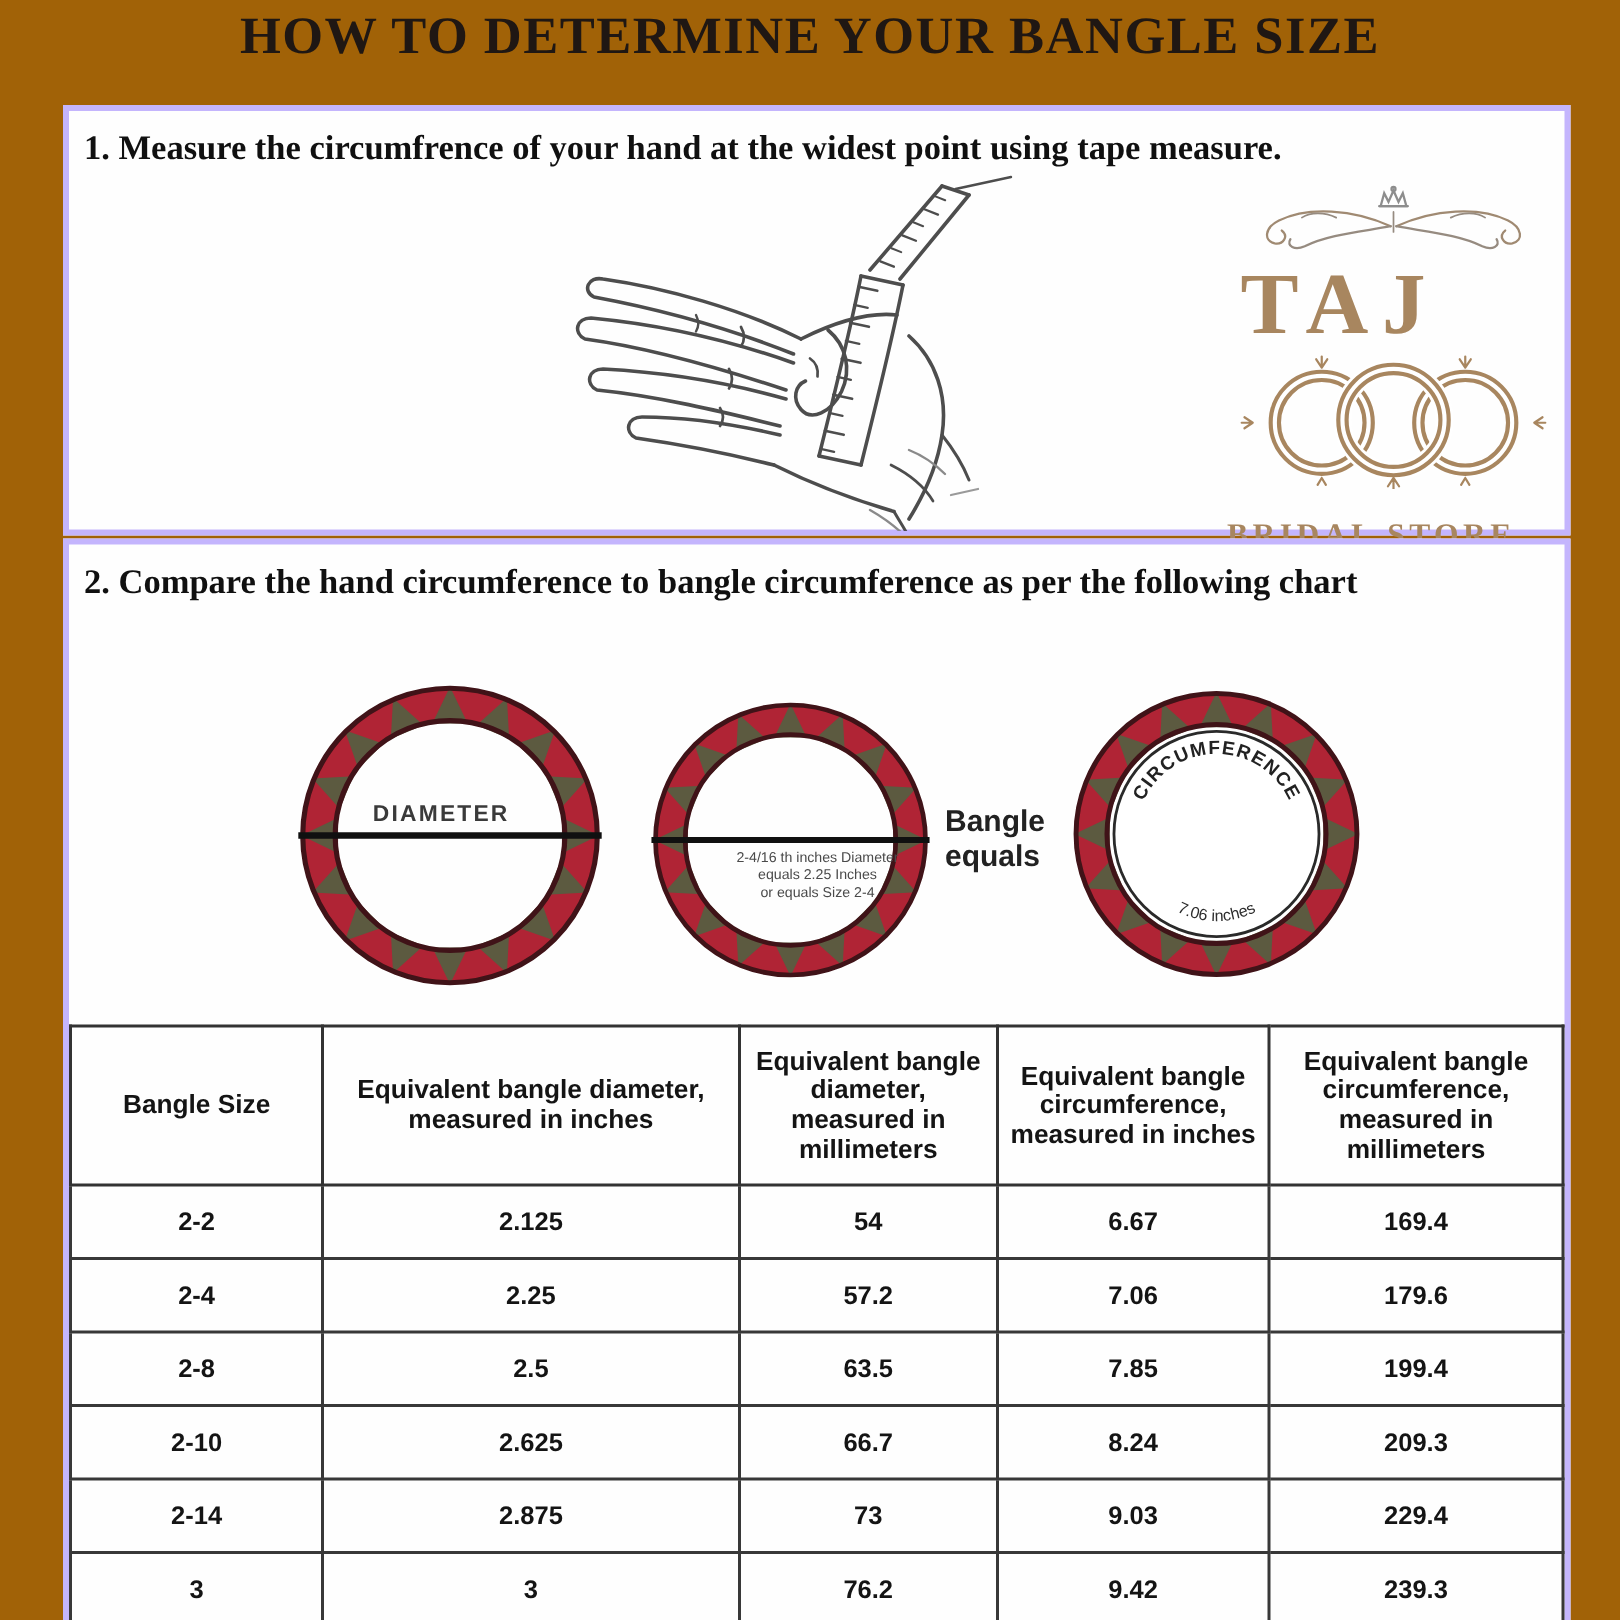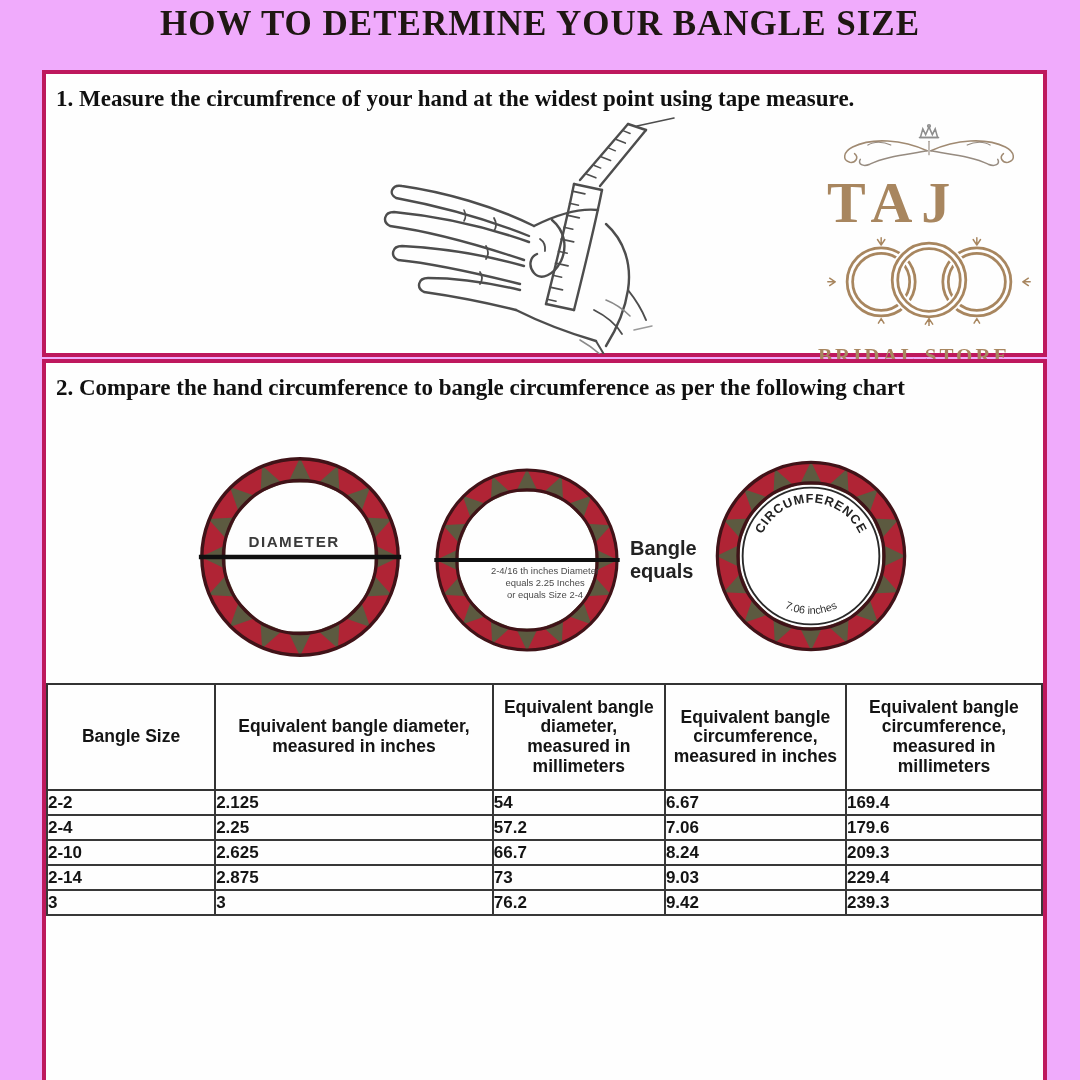--- a/index.html
+++ b/index.html
@@ -1,21 +1,21 @@
 <!DOCTYPE html>
 <html><head>
 <meta charset="utf-8">
 <style>
   html,body{margin:0;padding:0;background:#ffffff;}
-  .page{position:relative;width:1080px;height:1080px;background:#f0abfc;overflow:hidden;
+  .page{position:relative;width:1080px;height:1080px;background:#a16207;overflow:hidden;
         font-family:"Liberation Serif",serif;color:#151515;}
   .page-title{position:absolute;top:4px;left:0;width:100%;text-align:center;margin:0;
         font-size:35px;font-weight:600;letter-spacing:1px;color:#1f1713;
         font-family:"Liberation Serif",serif;}
-  .box{position:absolute;left:42px;width:1005px;border:4px solid #be185d;background:#fefefe;box-sizing:border-box;}
+  .box{position:absolute;left:42px;width:1005px;border:4px solid #c4b5fd;background:#fefefe;box-sizing:border-box;}
   .box1{top:70px;height:287px;}
   .box2{top:359px;height:896px;}
   .step-heading{margin:0;padding:12px 6px 0 10px;font-size:23px;font-weight:700;color:#101010;
         font-family:"Liberation Serif",serif;}
   
   .hand-wrap{position:absolute;left:298px;top:40px;width:420px;height:240px;}
   .logo{position:absolute;left:772px;top:46px;width:222px;text-align:left;color:#a8865f;}
   .logo-name{font-size:58px;font-weight:700;letter-spacing:9px;line-height:1;margin-top:0px;
         font-family:"Liberation Serif",serif;text-indent:9px;}
   .logo-sub{font-size:21px;font-weight:600;letter-spacing:3px;margin-top:18px;
@@ -24,22 +24,22 @@
   .diagram{position:absolute;left:0;top:82px;width:100%;height:240px;}
   .bangle{position:absolute;}
   .equals-label{position:absolute;left:584px;top:92px;width:100px;
         font-family:"Liberation Sans",sans-serif;font-weight:700;font-size:20px;
         line-height:1.15;color:#222;}
   
   .size-table{position:absolute;left:0px;top:320px;width:997px;border-collapse:collapse;
         font-family:"Liberation Sans",sans-serif;}
   .size-table th{border:2px solid #333;font-size:17.5px;font-weight:700;line-height:1.12;
         padding:4px 6px;color:#141414;height:96px;vertical-align:middle;}
-  .size-table td{border:2px solid #383838;font-size:17px;font-weight:700;
-        padding:0;height:23px;line-height:23px;color:#141414;}
+  .size-table td{border:2px solid #383838;font-size:17px;font-weight:700;text-align:center;
+        padding:12px;height:23px;line-height:23px;color:#141414;}
   svg{display:block;}
 </style>
 </head>
 <body>
 
 <svg width="0" height="0" style="position:absolute" aria-hidden="true">
   <defs>
     <g id="bangle-ring">
       <circle r="89" fill="none" stroke="#b02435" stroke-width="22"></circle>
       <g fill="#5c5a40">
@@ -249,20 +249,27 @@
           <td>169.4</td>
         </tr>
         <tr>
           <td>2-4</td>
           <td>2.25</td>
           <td>57.2</td>
           <td>7.06</td>
           <td>179.6</td>
         </tr>
         <tr>
+          <td>2-8</td>
+          <td>2.5</td>
+          <td>63.5</td>
+          <td>7.85</td>
+          <td>199.4</td>
+        </tr>
+        <tr>
           <td>2-10</td>
           <td>2.625</td>
           <td>66.7</td>
           <td>8.24</td>
           <td>209.3</td>
         </tr>
         <tr>
           <td>2-14</td>
           <td>2.875</td>
           <td>73</td>

